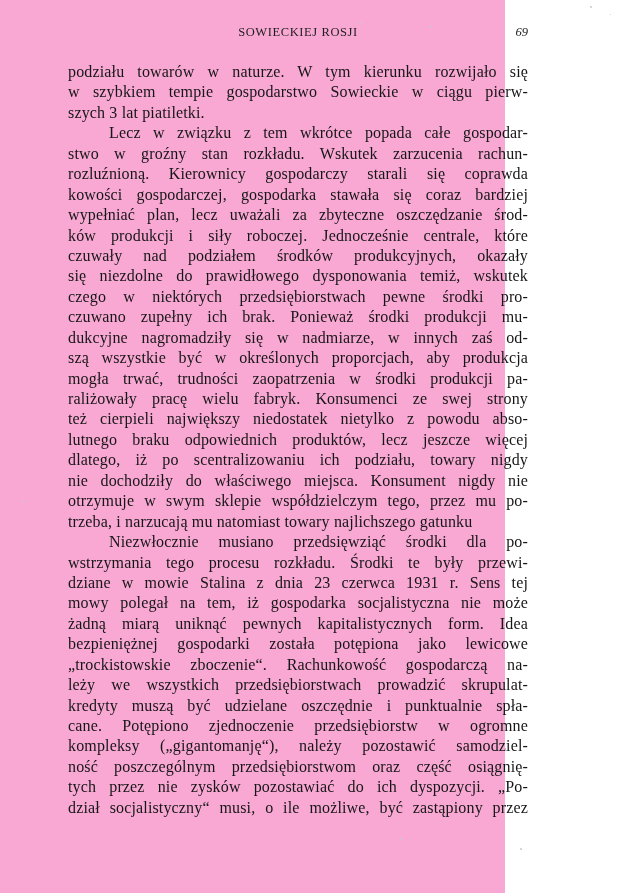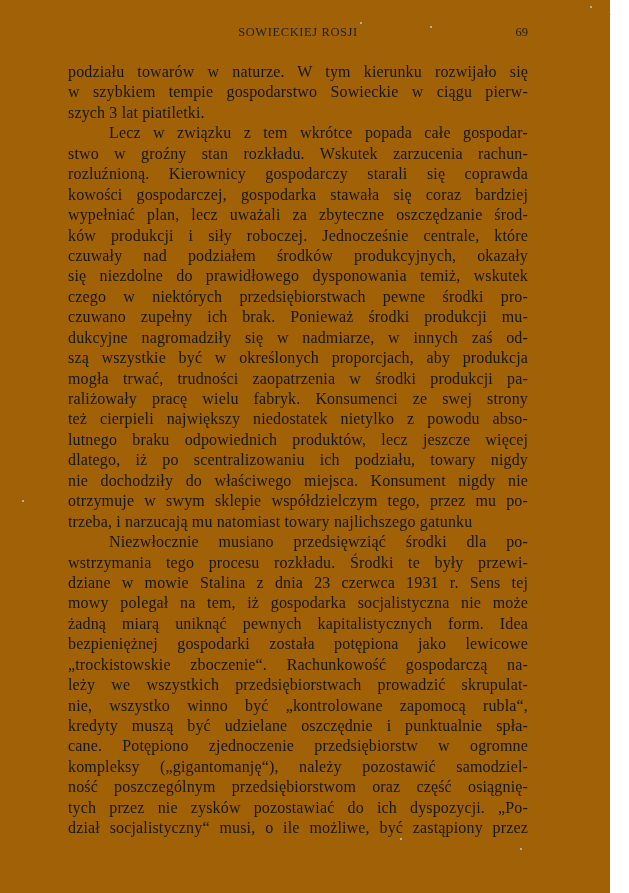--- a/index.html
+++ b/index.html
@@ -11,22 +11,22 @@
       width: 629px;
       height: 893px;
       position: relative;
       overflow: hidden;
       font-family: "DejaVu Serif", "Liberation Serif", serif;
       color: #1a1a1a;
     }
     .page {
       position: absolute;
       left: 0; top: 0;
-      width: 610px; height: 893px;
-      background: #a16207;
+      width: 505px; height: 893px;
+      background: #f9a8d4;
     }
     .running-head {
       position: absolute;
       top: 25px;
       left: 68px;
       width: 460px;
       height: 18px;
     }
     .running-title {
       position: absolute;
@@ -39,20 +39,21 @@
       color: #1e1e1e;
       top: 0;
     }
     .page-number {
       position: absolute;
       right: 0;
       top: 0;
       font-family: "Liberation Serif", serif;
       font-size: 12.5px;
       color: #1e1e1e;
+      font-style: italic;
     }
     .body-text {
       position: absolute;
       top: 62px;
       left: 68px;
       width: 460px;
     }
     .line {
       display: block;
       height: 20.45px;
@@ -120,21 +121,20 @@
 
     <div>
       <span class="line indent">Niezwłocznie musiano przedsięwziąć środki dla po-</span>
       <span class="line">wstrzymania tego procesu rozkładu. Środki te były przewi-</span>
       <span class="line">dziane w mowie Stalina z dnia 23 czerwca 1931 r. Sens tej</span>
       <span class="line">mowy polegał na tem, iż gospodarka socjalistyczna nie może</span>
       <span class="line">żadną miarą uniknąć pewnych kapitalistycznych form. Idea</span>
       <span class="line">bezpieniężnej gospodarki została potępiona jako lewicowe</span>
       <span class="line">„trockistowskie zboczenie“. Rachunkowość gospodarczą na-</span>
       <span class="line">leży we wszystkich przedsiębiorstwach prowadzić skrupulat-</span>
-      <span class="line">nie, wszystko winno być „kontrolowane zapomocą rubla“,</span>
       <span class="line">kredyty muszą być udzielane oszczędnie i punktualnie spła-</span>
       <span class="line">cane. Potępiono zjednoczenie przedsiębiorstw w ogromne</span>
       <span class="line">kompleksy („gigantomanję“), należy pozostawić samodziel-</span>
       <span class="line">ność poszczególnym przedsiębiorstwom oraz część osiągnię-</span>
       <span class="line">tych przez nie zysków pozostawiać do ich dyspozycji. „Po-</span>
       <span class="line">dział socjalistyczny“ musi, o ile możliwe, być zastąpiony przez</span>
     </div>
   </div>
 
   <span class="speck" style="left:360px;top:22px;width:2px;height:2px;"></span>

